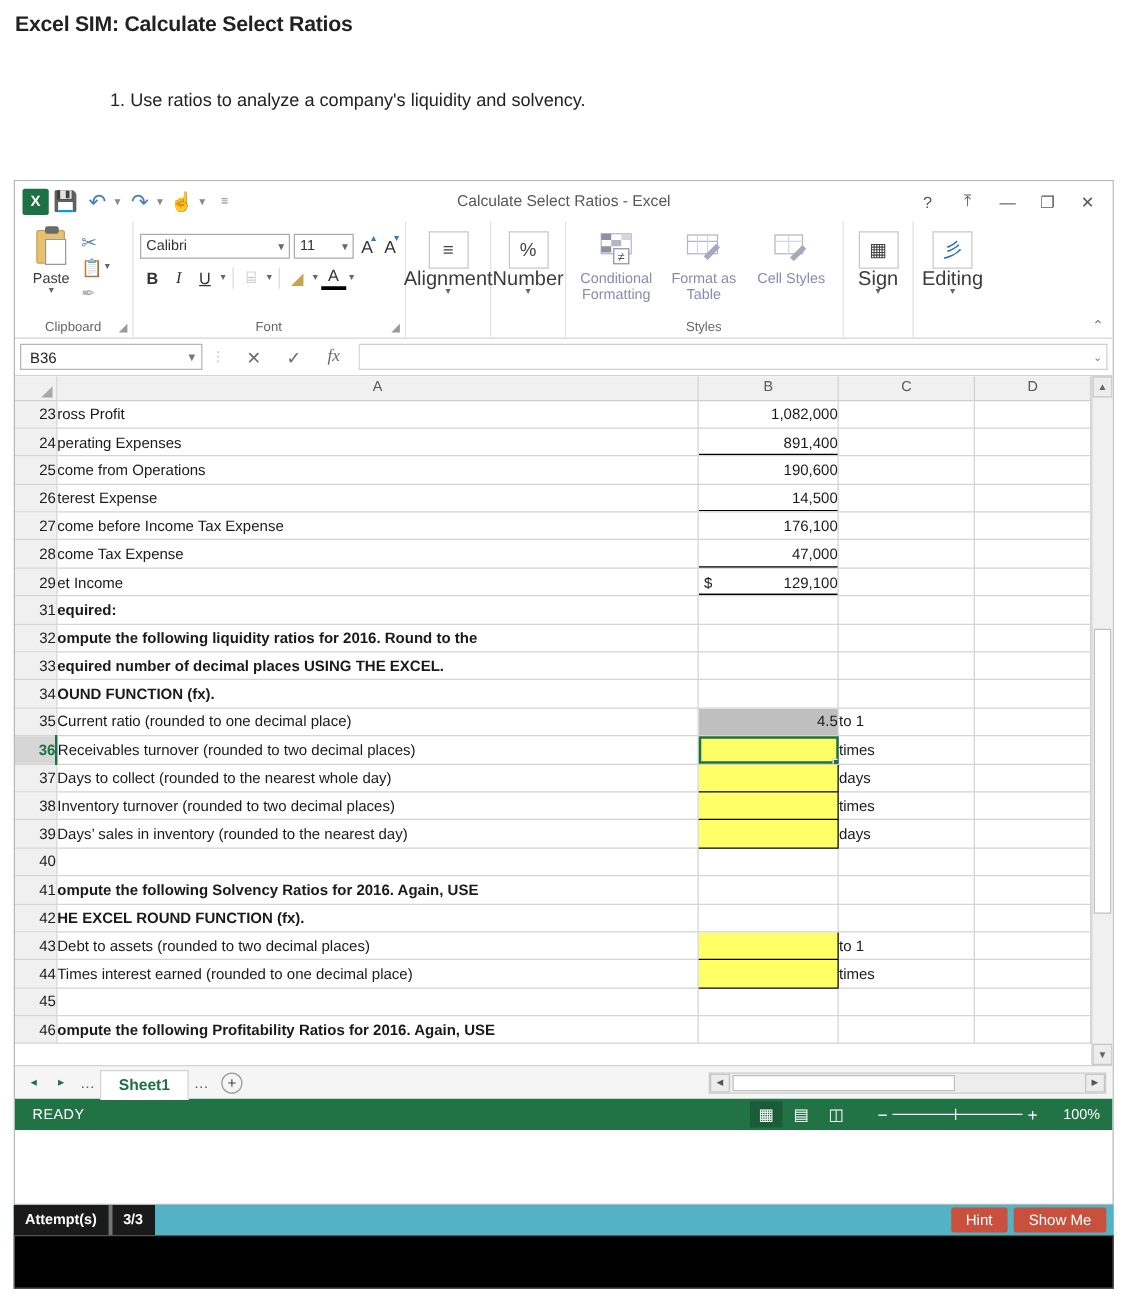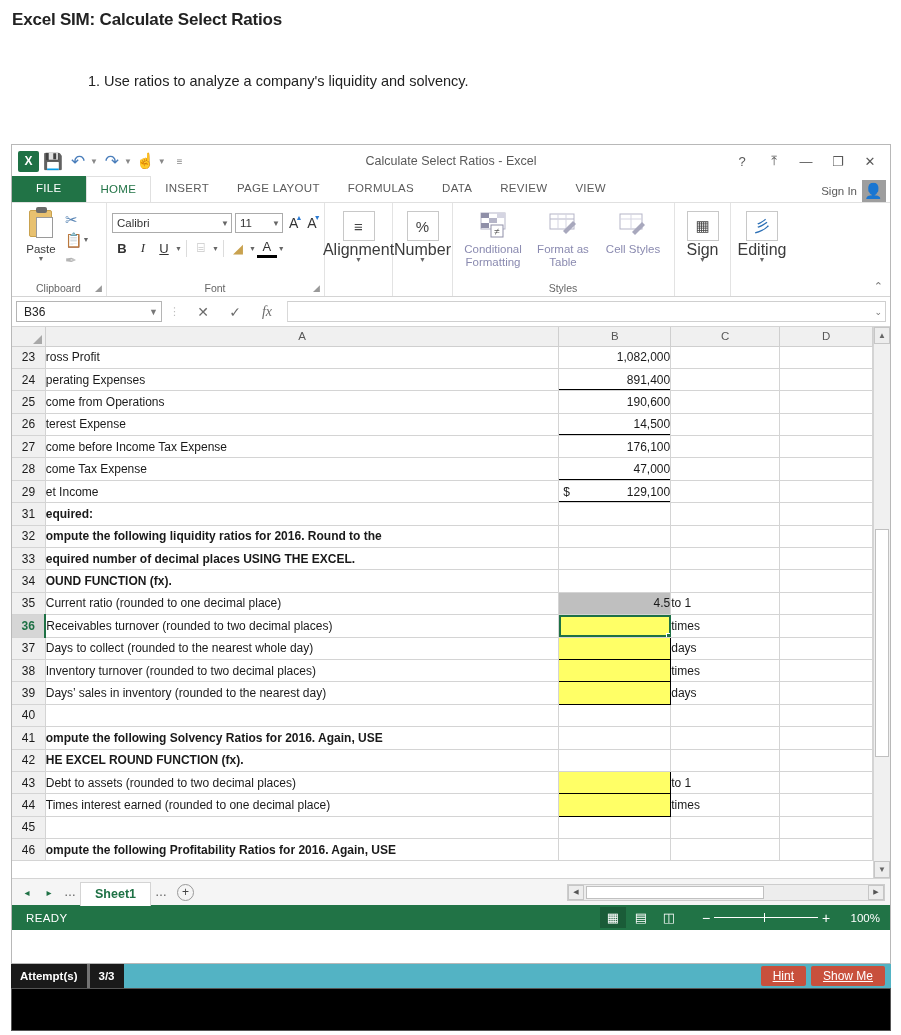--- a/index.html
+++ b/index.html
@@ -222,21 +222,21 @@
     border-bottom: 1px solid #cfcfcf; border-right: 1px solid #cfcfcf;
   }
   th.corner { width: 33px; background: #f0f0f0; position: relative; }
   th.corner:after {
     content:""; position:absolute; right:3px; bottom:2px;
     border-left: 9px solid transparent; border-bottom: 9px solid #a8a8a8;
   }
   th.colhdr-b { background: #d6d6d6; color: #1e7145; font-weight: bold;
     border-bottom: 2px solid #1e7145; }
   td.rowhdr {
-    width: 33px; background: #f0f0f0; color: #585858; text-align: center;
+    width: 33px; background: #f0f0f0; color: #585858; text-align: right;
     font-size: 11.5px; border-right: 1px solid #cfcfcf;
   }
   td.rowhdr.sel { background: #d6d6d6; color: #1e7145; font-weight: bold;
     border-right: 2px solid #1e7145; }
   td.cellA { padding-left: 3px; }
   td.numB { text-align: right; padding-right: 5px; }
   td.cellC { padding-left: 3px; }
   .bold { font-weight: bold; }
   td.yellow { background: #ffff66; border: 1px solid #000 !important; }
   td.grey { background: #bfbfbf; text-align: right; padding-right: 4px;}
@@ -324,21 +324,21 @@
     height: 24px; display:flex; align-items:center; padding: 0 9px;
   }
   .attempt-cnt {
     background: #1a1a1a; color: #fff; font-size: 11.5px; font-weight: bold;
     height: 24px; display:flex; align-items:center; padding: 0 9px;
     border-left: 3px solid #737373;
   }
   .att-btns { margin-left: auto; display:flex; gap: 5px; padding-right: 6px; }
   .att-btn {
     background: #c8503c; color: #fff; font-size: 12px;
-    padding: 3px 12px; border-radius: 2px; text-decoration: underline;
+    padding: 3px 12px; border-radius: 2px;
   }
   #black-panel {
     position: absolute; left: 11px; top: 988px; width: 880px; height: 43px;
     background: #000; border: 1px solid #555;
   }
 </style>
 </head>
 <body>
 
 <div id="page-title">Excel SIM: Calculate Select Ratios</div>
@@ -361,34 +361,20 @@
     <div class="doc-title">Calculate Select Ratios - Excel</div>
     <div class="win-btns">
       <div class="win-btn">?</div>
       <div class="win-btn">⤒</div>
       <div class="win-btn">—</div>
       <div class="win-btn">❐</div>
       <div class="win-btn">✕</div>
     </div>
   </div>
 
-  <div class="tabrow">
-    <div class="tab file">FILE</div>
-    <div class="tab active">HOME</div>
-    <div class="tab">INSERT</div>
-    <div class="tab">PAGE LAYOUT</div>
-    <div class="tab">FORMULAS</div>
-    <div class="tab">DATA</div>
-    <div class="tab">REVIEW</div>
-    <div class="tab">VIEW</div>
-    <div class="signin">
-      <span>Sign In</span>
-      <span class="avatar">👤</span>
-    </div>
-  </div>
 
   <div class="ribbon">
 
     <div class="rgroup" style="width:95px;">
       <div class="rgroup-body">
         <div class="paste-btn">
           <div class="paste-ico">
             <div class="paste-clip"></div>
               <div class="paste-page"></div>
           </div>

